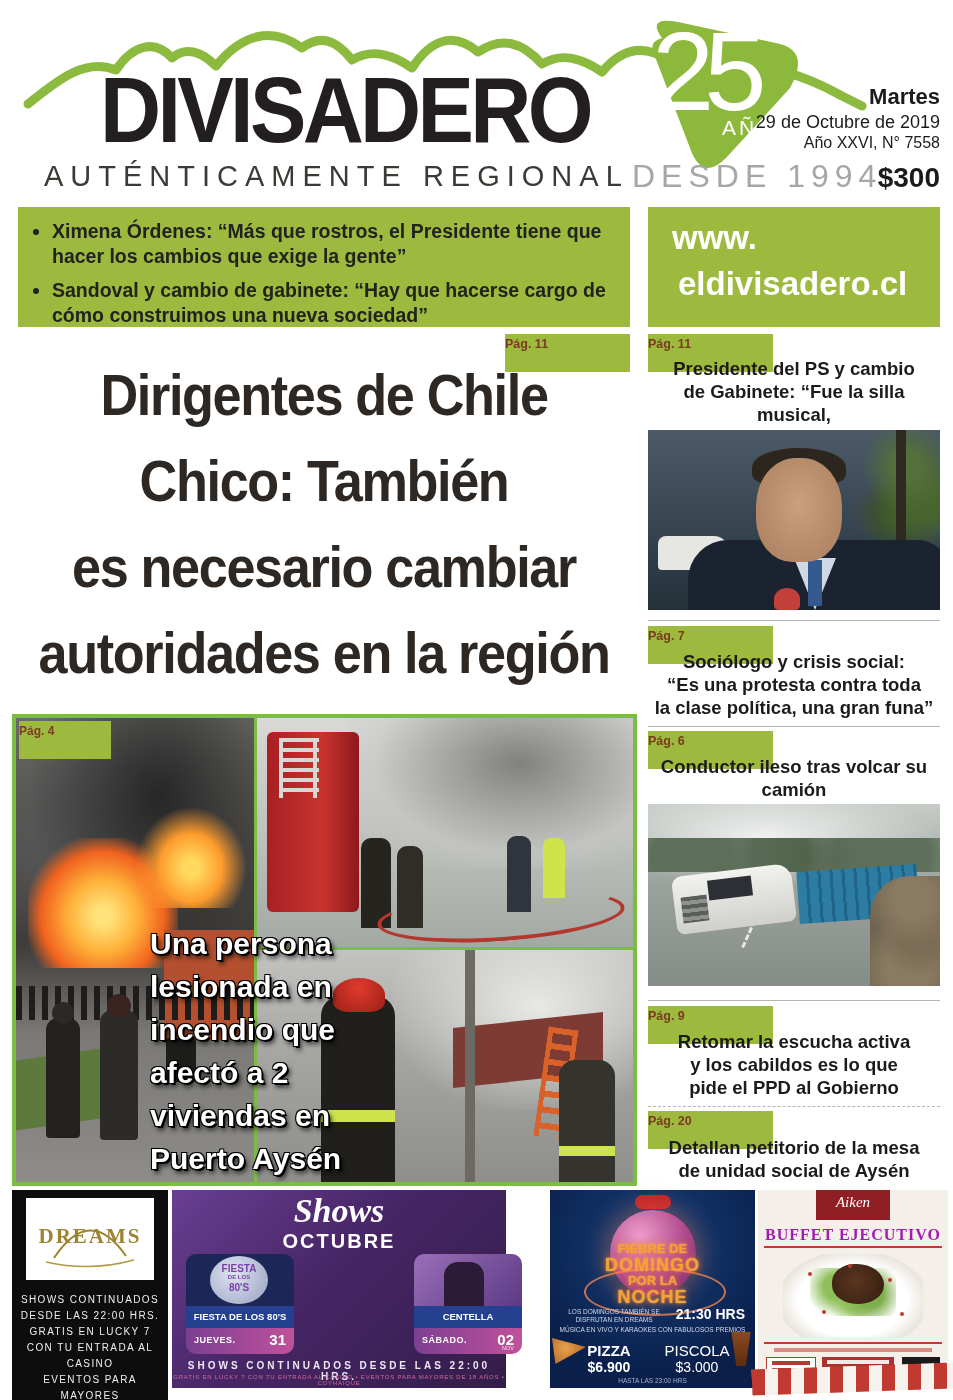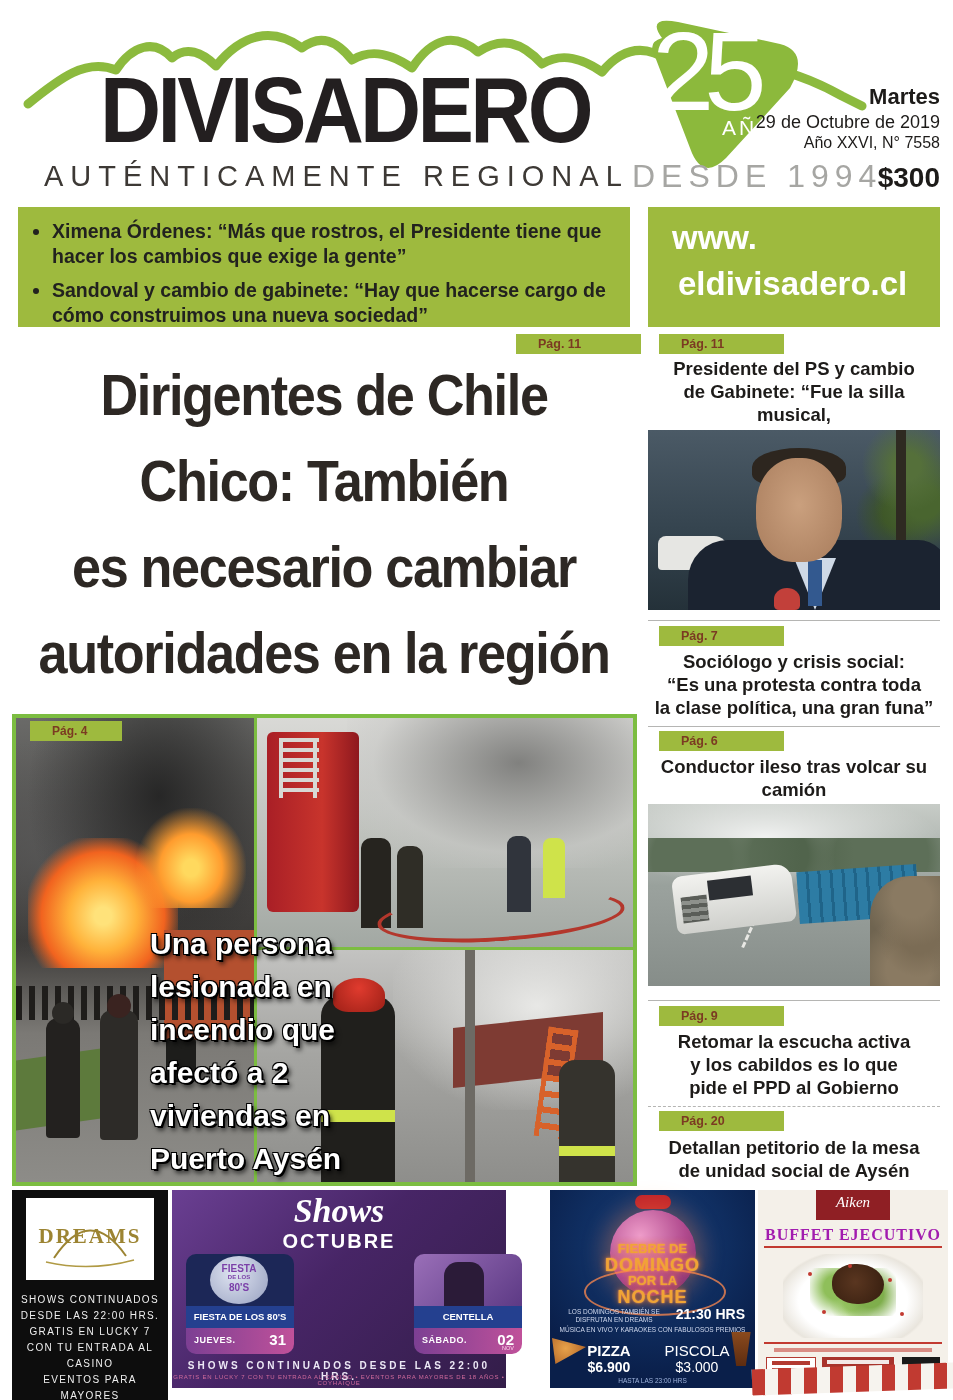--- a/index.html
+++ b/index.html
@@ -22,22 +22,22 @@
   .issue .edition{font-size:16px;margin-top:1px;}
   .issue .price{font-size:28px;font-weight:bold;margin-top:10px;}
 
   
   .banner{top:207px;left:18px;width:612px;height:120px;background:#9eba3e;padding:10px 16px;box-sizing:border-box;}
   .banner li{font-size:19.5px;font-weight:bold;color:#22221f;line-height:25px;margin-bottom:9px;}
   .banner ul{margin:2px 0 0 18px;padding:0;list-style:disc;}
   .webbox{top:207px;left:648px;width:292px;height:120px;background:#9eba3e;cursor:pointer;}
   .web1{top:12px;left:24px;font-size:33px;font-weight:bold;color:#fff;}
   .web2{top:58px;left:30px;font-size:33px;font-weight:bold;color:#fff;}
-  .tag{height:20px;background:#9eba3e;color:#7b3a22;font-size:12.5px;font-weight:bold;
-       line-height:20px;padding-left:22px;box-sizing:border-box;width:125px;margin-left:11px;}
+  .tag{height:38px;background:#9eba3e;color:#7b3a22;font-size:12.5px;font-weight:bold;
+       line-height:20px;padding-left:0;box-sizing:border-box;width:125px;}
 
   
   .lead-hl{top:352px;left:0;width:648px;text-align:center;font-weight:bold;color:#2d2824;}
   .lead-hl span{display:block;font-size:58px;line-height:86px;letter-spacing:-1.5px;transform:scaleX(.9);}
   .rc-hl{left:648px;width:292px;text-align:center;font-weight:bold;color:#1d1b19;}
   .rc-hl span{display:block;font-size:18.5px;line-height:23px;}
   .hr{left:648px;width:292px;height:0;border-top:1px solid #b5b5b3;}
   .hr.dashed{border-top:1px dashed #b5b5b3;}
 
   

